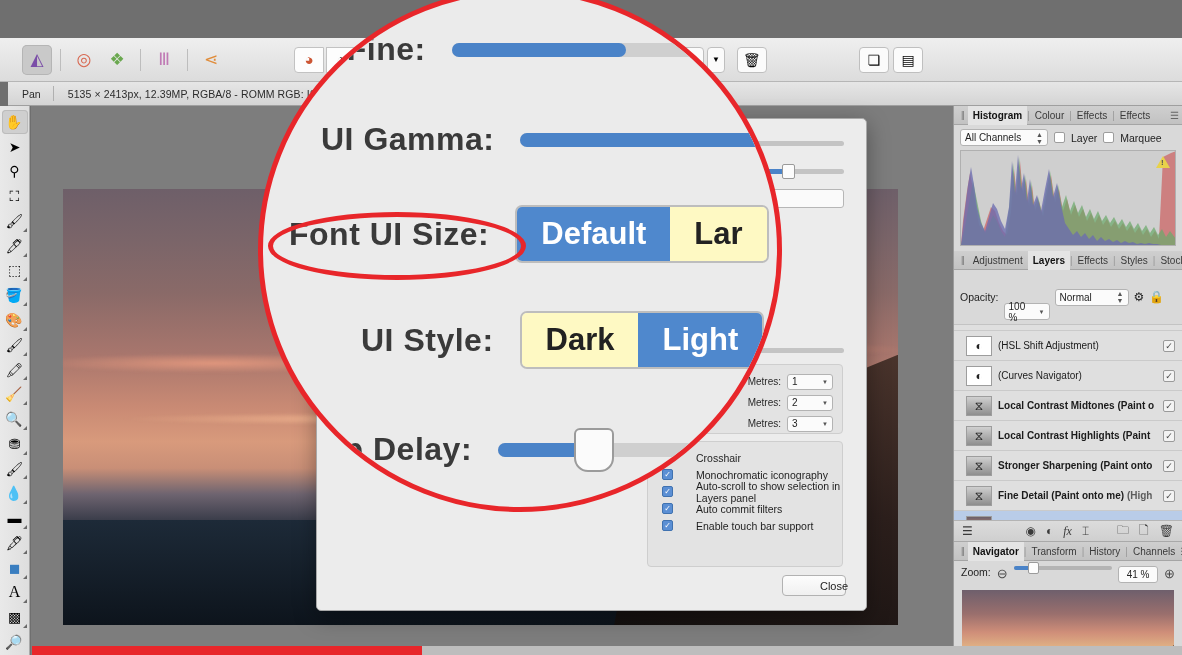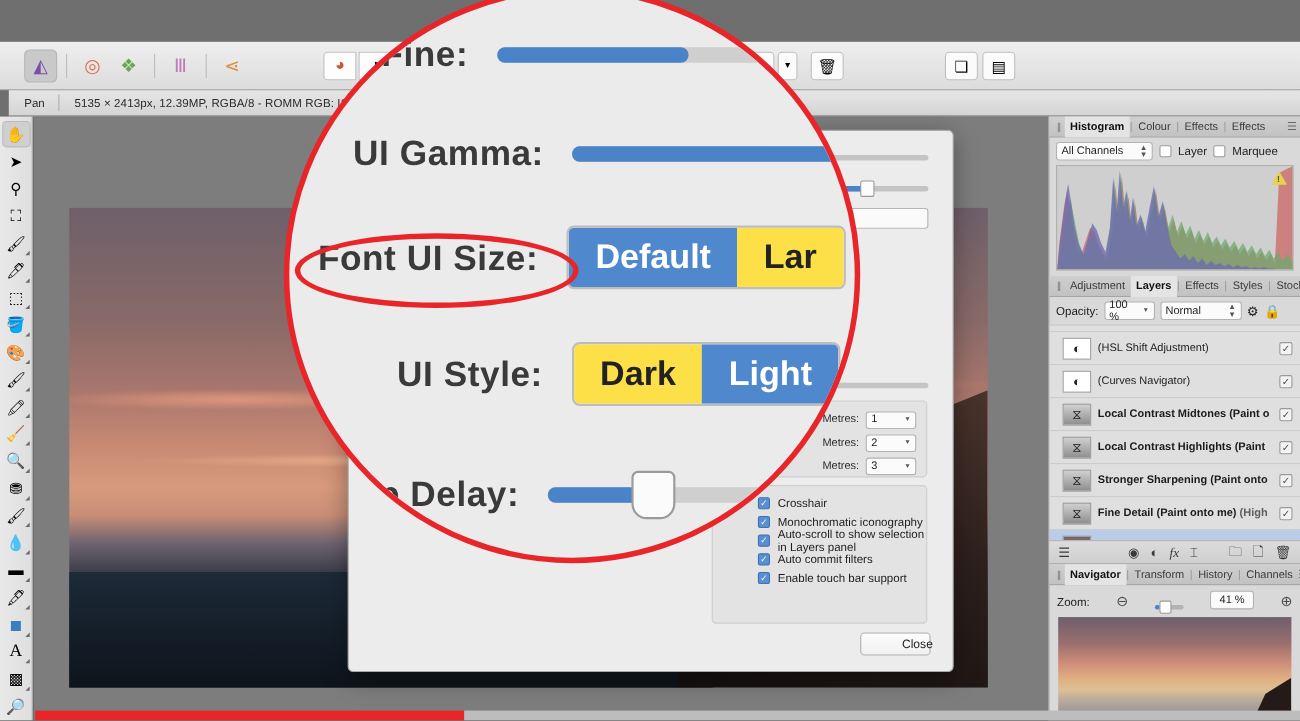--- a/index.html
+++ b/index.html
@@ -199,21 +199,21 @@
     display: flex; align-items: center; justify-content: center; flex: 0 0 auto;
   }
 
   .lbar {
     display: flex; align-items: center; height: 22px; padding: 0 8px;
     background: linear-gradient(#dcdcdc,#cfcfcf); border-top: 1px solid #b4b4b4;
     border-bottom: 1px solid #a9a9a9; gap: 10px; font-size: 12px; color: #3a3a3a;
   }
   .lbar .sp { margin-left: auto; }
 
-  .navrow { display: flex; align-items: flex-end; gap: 24px; padding: 5px 7px; }
+  .navrow { display: flex; align-items: flex-start; gap: 6px; padding: 5px 7px; }
   .slider-track {
     flex: 1; height: 4px; background: #b4b4b4; border-radius: 2px; position: relative;
   }
   .slider-fill {
     position: absolute; left: 0; top: 0; height: 4px; width: 17%;
     background: #4a83c8; border-radius: 2px;
   }
   .slider-knob {
     position: absolute; left: 15%; top: -4px; width: 11px; height: 12px;
     background: #fdfdfd; border: 1px solid #9b9b9b; border-radius: 2px;
@@ -278,21 +278,21 @@
   }
   .mrow { display: flex; align-items: center; justify-content: flex-end; gap: 6px; height: 21px; padding-right: 9px; }
   .mlabel { font-size: 10px; color: #2a2a2a; }
   .mselect {
     width: 46px; height: 16px; background: #fbfbfb; border: 1px solid #b3b3b3;
     border-radius: 3px; display: flex; align-items: center; padding: 0 4px;
     font-size: 10px; justify-content: space-between;
   }
   .mcaret { font-size: 6px; color: #555; }
   .chk {
-    display: flex; align-items: center; gap: 7px; height: 17px; font-size: 10.5px; color: #1e1e1e; margin-left: 27px;
+    display: flex; align-items: center; gap: 23px; height: 17px; font-size: 10.5px; color: #1e1e1e;
   }
   .chk .b {
     width: 11px; height: 11px; border-radius: 2px; background: #5b8fd4;
     border: 1px solid #4072b0; color: #fff; font-size: 8px;
     display: flex; align-items: center; justify-content: center; flex: 0 0 auto;
   }
   .close-btn {
     position: absolute; right: 20px; bottom: 14px;
     width: 64px; height: 21px; background: linear-gradient(#fdfdfd,#f0f0f0);
     border: 1px solid #b2b2b2; border-radius: 4px;
@@ -311,21 +311,21 @@
   .lslider { height: 14px; border-radius: 7px; background: #cfcfcf; position: relative; }
   .lslider .lf { position: absolute; left: 0; top: 0; height: 14px; background: #4a83c8; border-radius: 7px; }
   .lknob {
     position: absolute; width: 40px; height: 44px; background: #fbfbfb;
     border: 2px solid #9b9b9b; border-radius: 6px 6px 14px 14px;
   }
   .lseg {
     display: flex; height: 58px; border: 2px solid #bdbdbd; border-radius: 7px; overflow: hidden;
     font-size: 31px; font-weight: bold;
   }
-  .lseg div { display: flex; align-items: center; padding: 0 24px; background: #fde047; color: #222; }
+  .lseg div { display: flex; align-items: center; padding: 0 24px; background: #fef9c3; color: #222; }
   .lseg div.on { background: #4f88cd; color: #fff; }
   .ellipse {
     position: absolute; border: 5px solid #e8262a; border-radius: 50%;
     width: 260px; height: 72px; left: 8px; top: 202px; z-index: 55;
   }
 
   
   .redbar { position: absolute; left: 32px; bottom: 0; width: 390px; height: 9px; background: #e8262a; z-index: 70; }
   .redbar2 { position: absolute; left: 422px; bottom: 0; width: 760px; height: 9px; background: #bdbdbd; z-index: 70; }
 
@@ -463,21 +463,21 @@
       <span class="ptab">Effects</span>
       <span class="ptab-div">|</span>
       <span class="ptab">Styles</span>
       <span class="ptab-div">|</span>
       <span class="ptab">Stock</span>
 
     </div>
 
     <div class="prow" style="gap:5px;">
       <span>Opacity:</span>
-      <div class="mini-select" style="width:46px;">
+      <div class="mini-select" style="width:46px;margin-top:29px;">
         <span>100 %</span>
         <span class="mcaret">▼</span>
       </div>
       <div class="mini-select" style="width:74px;">
         <span>Normal</span>
         <span class="stepper">▲<br>▼</span>
       </div>
       <span style="font-size:12px;">⚙</span>
       <span style="font-size:12px;color:#8d8d8d;">🔒</span>
     </div>

